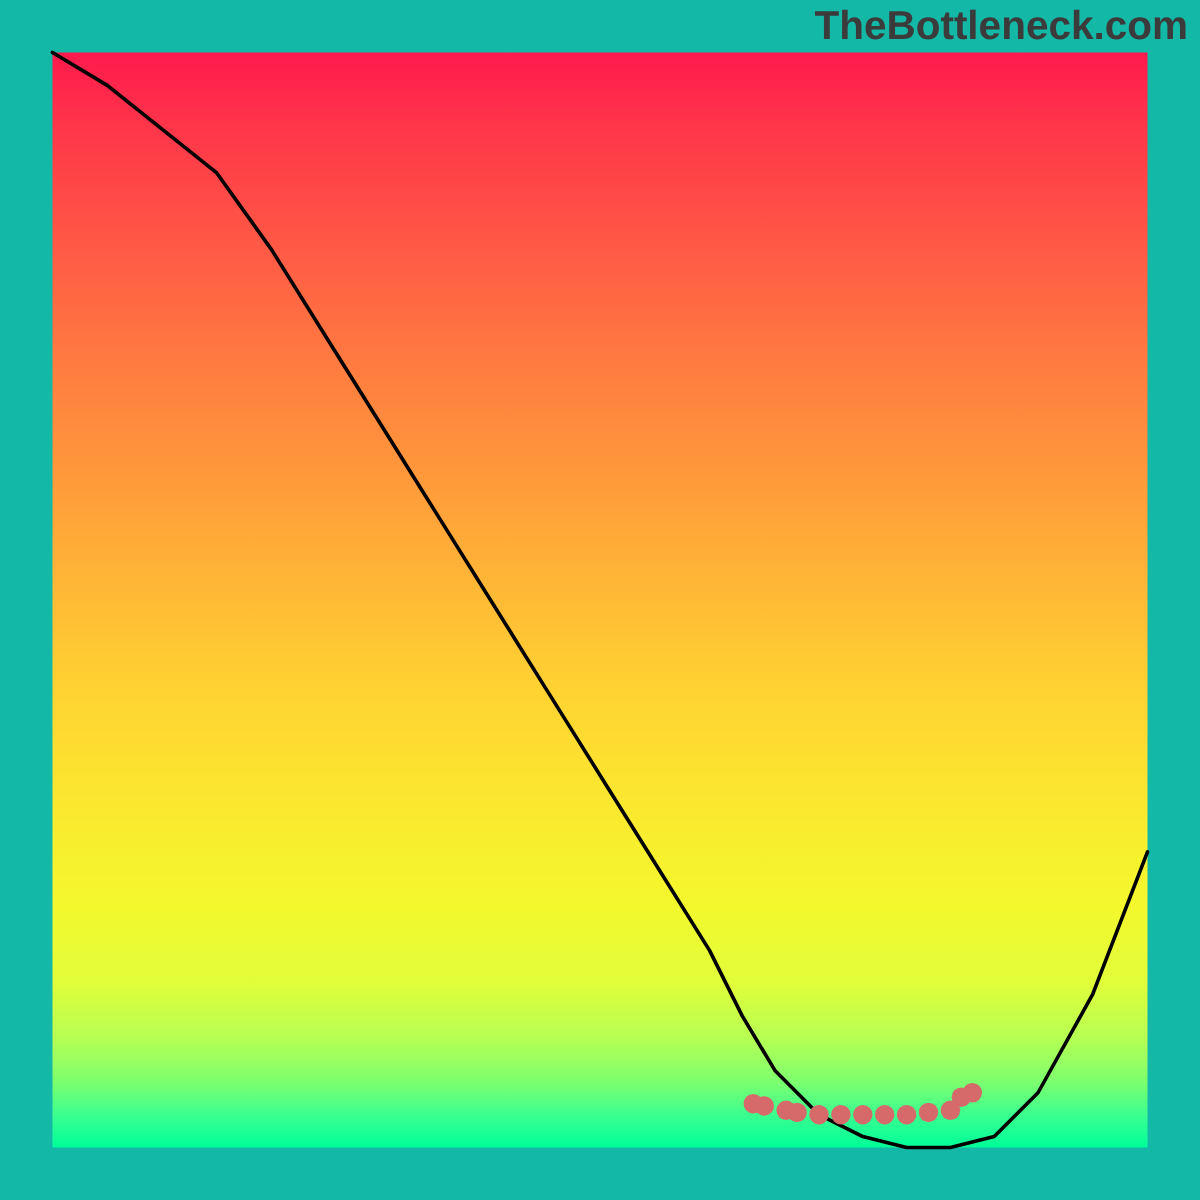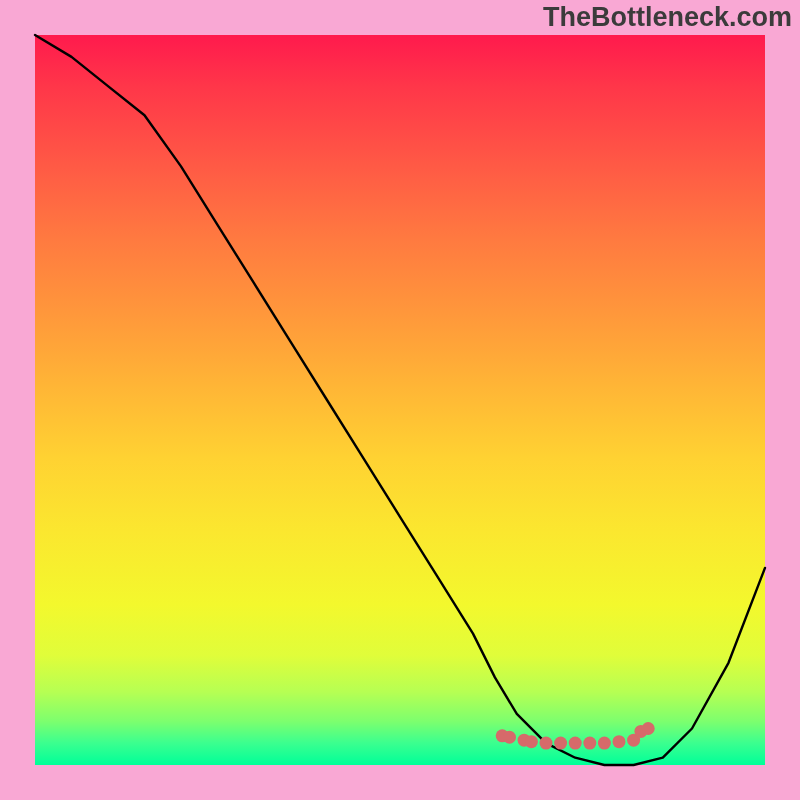--- a/index.html
+++ b/index.html
@@ -8,21 +8,21 @@
     width: 800px;
     height: 800px;
     background: #000000;
     overflow: hidden;
     font-family: Arial, Helvetica, sans-serif;
   }
   .frame {
     position: relative;
     width: 800px;
     height: 800px;
-    background: #f9a8d4;
+    background: #14b8a6;
   }
   .watermark {
     position: absolute;
     top: 2px;
     right: 8px;
     color: #3b3b3b;
     font-size: 27px;
     font-weight: 600;
     letter-spacing: 0px;
     user-select: none;

